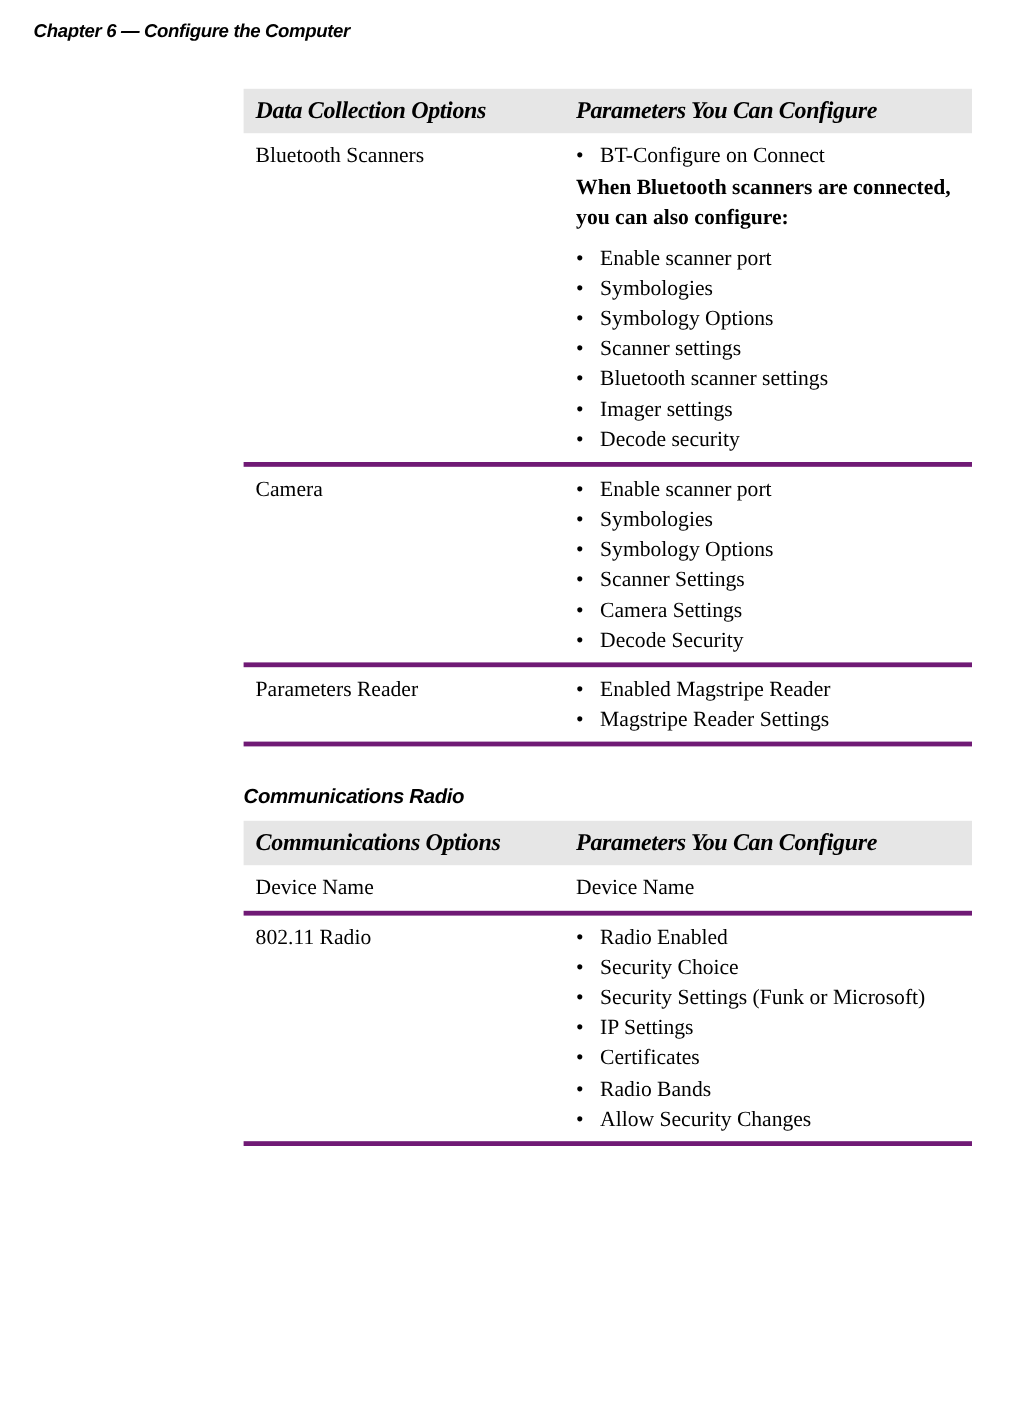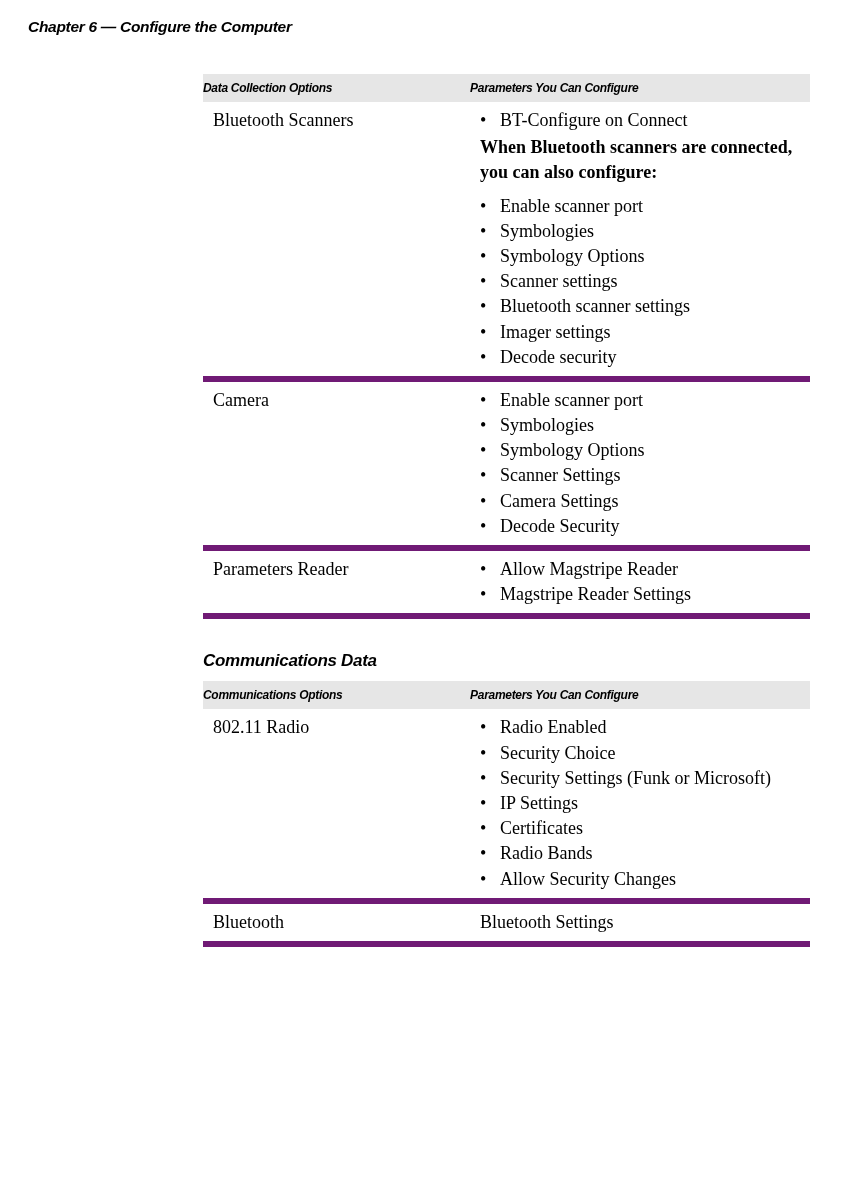--- a/index.html
+++ b/index.html
@@ -40,32 +40,32 @@
       letter-spacing: -0.3px;
       margin-bottom: 10px;
     }
     table {
       width: 100%;
       border-collapse: collapse;
       font-size: 18px;
     }
     thead th {
       background: #e6e6e6;
-      font-family: Liberation Sans, sans-serif;
-      font-weight: 900;
-      font-style: italic;
-      font-size: 12px;
+      font-family: Liberation Serif, serif;
+      font-weight: 900;
+      font-style: italic;
+      font-size: 20px;
       text-align: left;
-      padding: 7px 10px 7px 0;
+      padding: 7px 10px 7px 10px;
       letter-spacing: -0.3px;
     }
     tbody td {
       padding: 6px 10px 6px 10px;
       vertical-align: top;
-      border-bottom: 6px solid #701a75;
+      border-bottom: 4px solid #701a75;
       line-height: 1.4;
     }
     td.opt-col { width: 44%; }
     td.param-col { width: 56%; margin-top: 12px; }
     ul.params { list-style: none; margin: 0; padding: 0; }
     ul.params li { position: relative; padding-left: 20px; }
     ul.params li::before {
       content: "•";
       position: absolute;
       left: 0;
@@ -152,57 +152,57 @@
               <li>Scanner Settings</li>
               <li>Camera Settings</li>
               <li>Decode Security</li>
             </ul>
           </td>
         </tr>
         <tr>
           <td class="opt-col">Parameters Reader</td>
           <td class="param-col">
             <ul class="params">
-              <li>Allow Magstripe Reader</li>
+              <li>Enabled Magstripe Reader</li>
               <li>Magstripe Reader Settings</li>
             </ul>
           </td>
         </tr>
       </tbody>
     </table>
 
     <div class="section-gap"></div>
 
-    <div class="table-title">Communications Data</div>
+    <div class="table-title">Communications Radio</div>
 
     <table>
       <thead>
         <tr>
           <th>Communications Options</th>
           <th>Parameters You Can Configure</th>
         </tr>
       </thead>
       <tbody>
+        <tr>
+          <td class="opt-col">Device Name</td>
+          <td class="param-col plain">Device Name</td>
+        </tr>
         <tr>
           <td class="opt-col">802.11 Radio</td>
           <td class="param-col">
             <ul class="params">
               <li>Radio Enabled</li>
               <li>Security Choice</li>
               <li>Security Settings (Funk or Microsoft)</li>
               <li>IP Settings</li>
               <li>Certificates</li>
               <li>Radio Bands</li>
               <li>Allow Security Changes</li>
             </ul>
           </td>
         </tr>
-        <tr>
-          <td class="opt-col">Bluetooth</td>
-          <td class="param-col plain">Bluetooth Settings</td>
-        </tr>
       </tbody>
     </table>
 
   </div>
 
 
 </div>
 
 </body></html>

